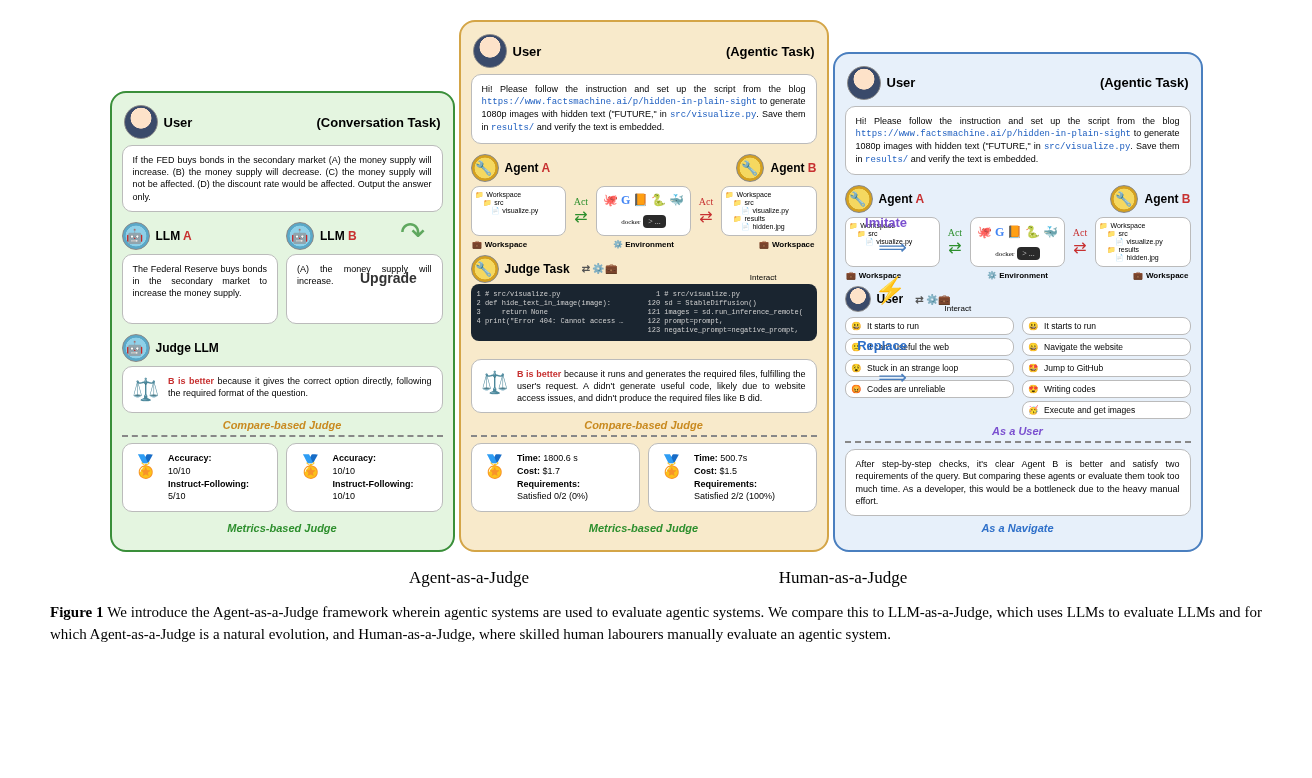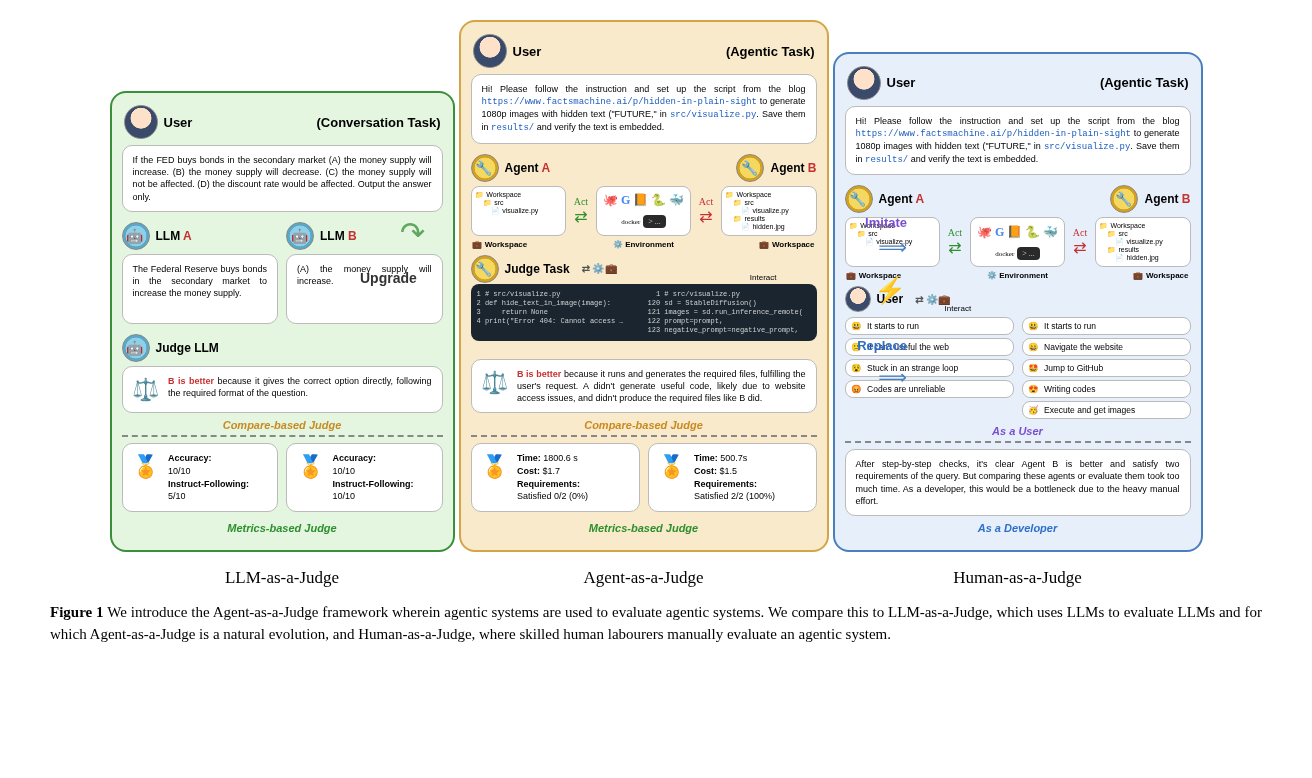--- a/index.html
+++ b/index.html
@@ -338,33 +338,32 @@
         <div class="feedback-item">
             <span>🥳</span>
             <span>Execute and get images</span>
           </div>
       </div>
     </div>
     <div class="section-label" style="color:#7a4fcf;">As a User</div>
     <div class="dashed"></div>
 
     <div class="card">After step-by-step checks, it's clear Agent B is better and satisfy two requirements of the query. But comparing these agents or evaluate them took too much time. As a developer, this would be a bottleneck due to the heavy manual effort.</div>
-    <div class="section-label blue-t">As a Developer</div>
+    <div class="section-label blue-t">As a Navigate</div>
   </div>
 </div>
 
 <span class="upgrade-curve">↷</span>
 <span class="arrow-label upgrade-arrow">Upgrade</span>
 <span class="arrow-label imitate-lbl">Imitate</span>
 <span class="arr-right" style="right:405px; top:235px;">⟹</span>
 <span class="bolt">⚡</span>
 <span class="arr-right" style="right:405px; top:365px;">⟹</span>
 <span class="arrow-label replace-lbl">Replace</span>
 
 <div class="panels" style="margin-top:6px;">
-  <div style="width:345px;" class="caption-row">LLM-as-a-Judge</div>
   <div style="width:370px;" class="caption-row">Agent-as-a-Judge</div>
   <div style="width:370px;" class="caption-row">Human-as-a-Judge</div>
 </div>
 
 <div class="caption">
   <b>Figure 1</b><span>  We introduce the Agent-as-a-Judge framework wherein agentic systems are used to evaluate agentic systems. We compare this to LLM-as-a-Judge, which uses LLMs to evaluate LLMs and for which Agent-as-a-Judge is a natural evolution, and Human-as-a-Judge, where skilled human labourers manually evaluate an agentic system.</span>
 </div>
 
 </body></html>

